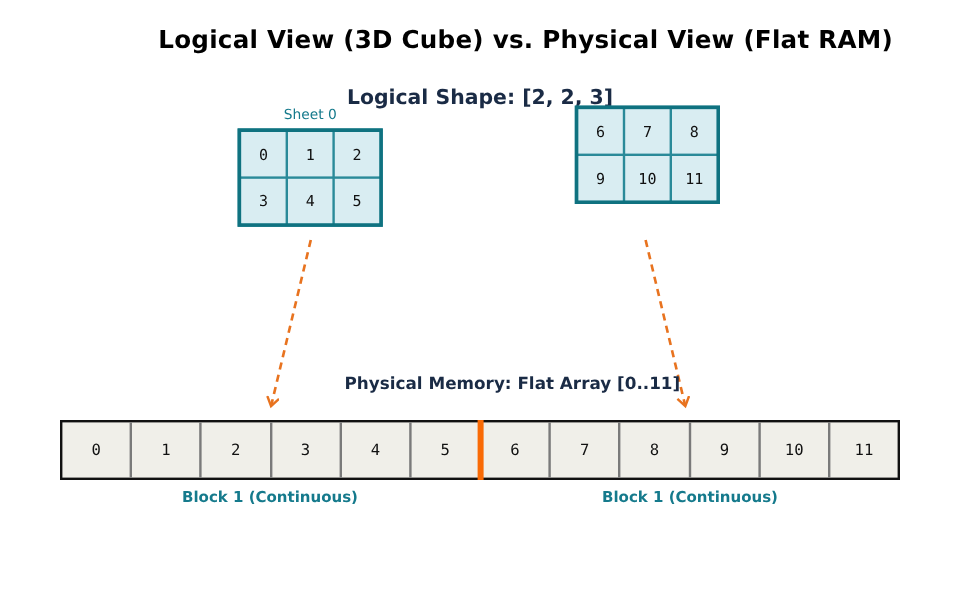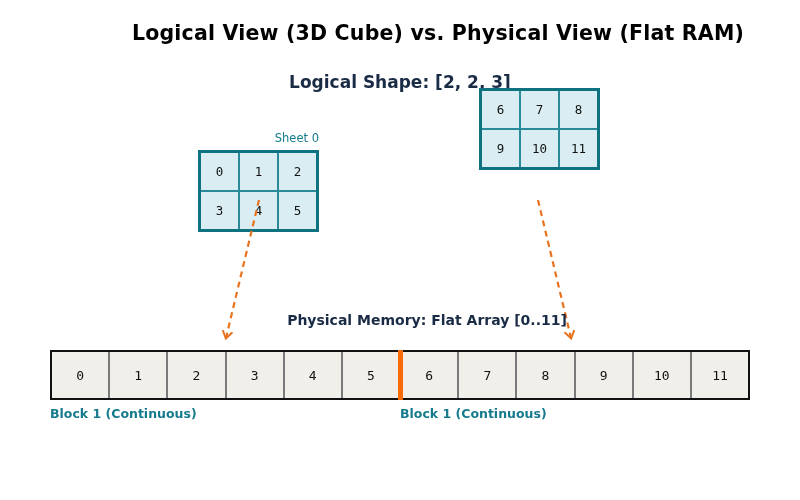--- a/index.html
+++ b/index.html
@@ -51,25 +51,24 @@
   
   .sheet {
     position: absolute;
     top: 88px;
     width: 121px;
   }
   .sheet.s0 { left: 198px; }
   .sheet.s1 { left: 479px; }
   .sheet-label {
     width: 100%;
-    text-align: right;
+    text-align: center;
     font-size: 11.5px;
     color: #157a8c;
     margin-bottom: 5px;
-    margin-top: 43px;
   }
   .tealgrid {
     display: grid;
     grid-template-columns: repeat(3, 37px);
     grid-auto-rows: 37px;
     gap: 2px;
     background: #2a8a99;          
     border: 3px solid #0f7280;    
     width: 115px;
   }
@@ -118,21 +117,21 @@
     width: 5px;
     height: 50px;
     background: #f96a05;
     z-index: 2;
   }
 
   .block-label {
     position: absolute;
     top: 406px;
     width: 350px;
-    text-align: left;
+    text-align: center;
     font-size: 12.5px;
     font-weight: bold;
     color: #157a8c;
   }
   .block-label.b1 { left: 50px; }
   .block-label.b2 { left: 400px; }
 </style>
 </head>
 <body>
 

